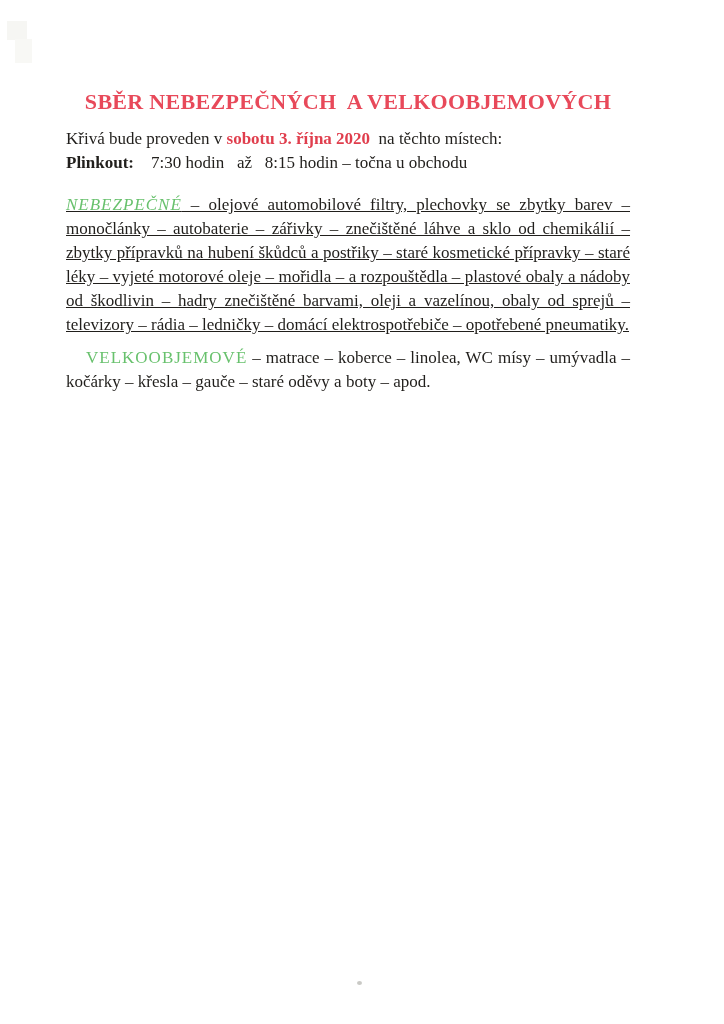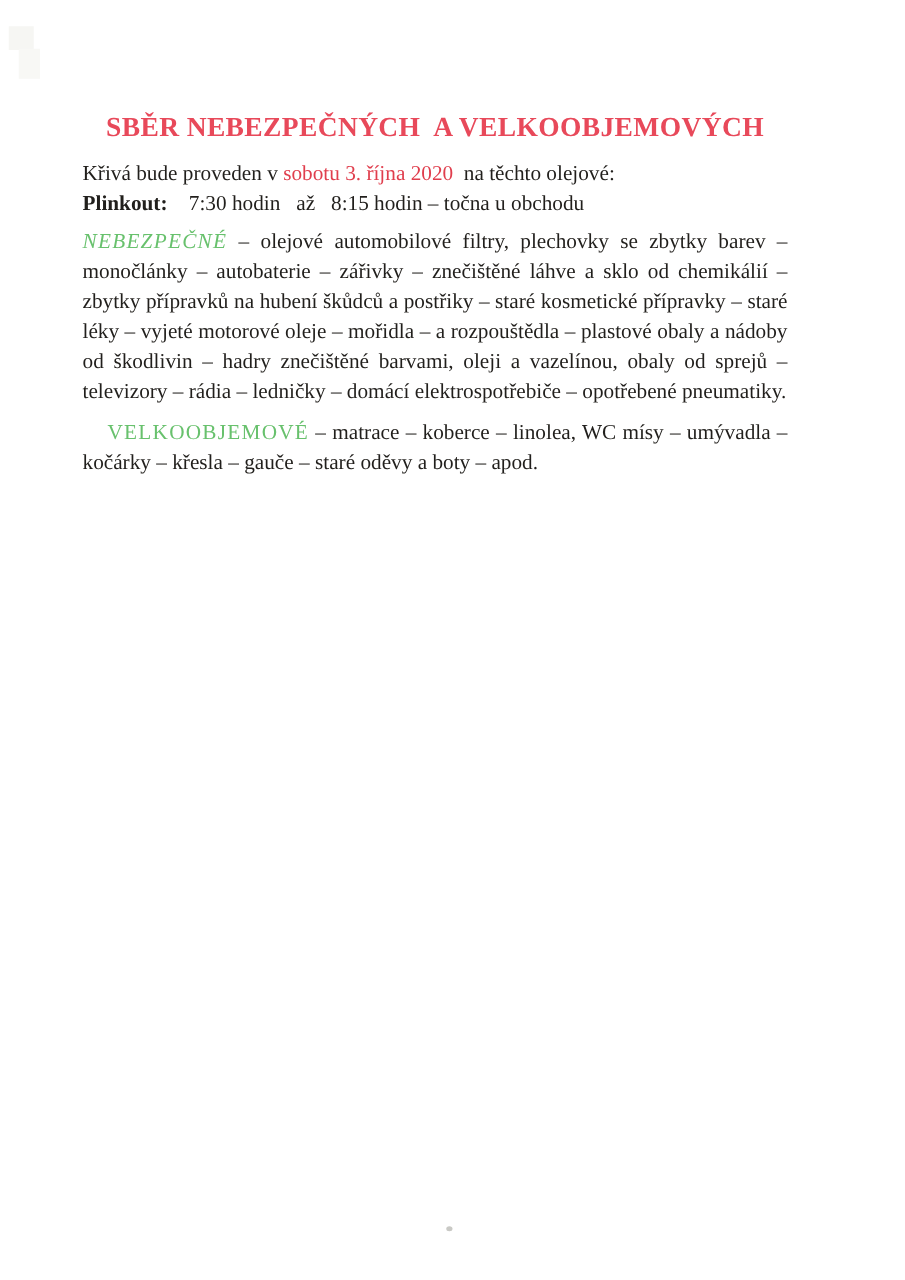--- a/index.html
+++ b/index.html
@@ -35,33 +35,33 @@
   }
   .title-line { display: block; }
   .pre { white-space: pre-wrap; }
   p {
     margin: 0;
     font-size: 17px;
     line-height: 24px;
   }
   .intro { margin-top: 10px; }
   .date-red {
-    font-weight: normal;
+    font-weight: bold;
     color: var(--date-red, #e03e4d);
     text-align: right;
   }
   .loc { margin-top: 0; }
   .loc-name { font-weight: bold; }
   .loc-justify { text-align: justify; }
   .loc-justify .loc-name { margin-right: 7px; }
   .para {
     text-align: justify;
     hyphens: none;
   }
-  .para-hazard { margin-top: 6px; }
+  .para-hazard { margin-top: 18px; text-decoration: underline; }
   .para-bulky { margin-top: 9px; }
   .label-hazard {
     color: var(--label-green, #68c16d);
     font-style: italic;
     letter-spacing: 1px;
   }
   .label-bulky {
     color: var(--label-green, #68c16d);
     letter-spacing: 1px;
     margin-left: 20px;
@@ -79,21 +79,21 @@
   <div class="artifact artifact-1"></div>
   <div class="artifact artifact-2"></div>
   <div class="scan-speck"></div>
 
   <div class="content">
 
     <h1 class="doc-title">
       <span class="title-line pre">SBĚR NEBEZPEČNÝCH  A VELKOOBJEMOVÝCH</span>
     </h1>
 
-    <p class="intro pre"><span>Křivá bude proveden v </span><span class="date-red">sobotu 3. října 2020</span><span>  na těchto olejové:</span></p>
+    <p class="intro pre"><span>Křivá bude proveden v </span><span class="date-red">sobotu 3. října 2020</span><span>  na těchto místech:</span></p>
 
     <p class="loc pre"><span class="loc-name">Plinkout:</span><span>    7:30 hodin   až   8:15 hodin – točna u obchodu</span></p>
 
 
 
     <p class="para para-hazard"><span class="label-hazard">NEBEZPEČNÉ</span><span> – olejové automobilové filtry, plechovky se zbytky barev – monočlánky – autobaterie – zářivky – znečištěné láhve a sklo od chemikálií – zbytky přípravků na hubení škůdců a postřiky – staré kosmetické přípravky – staré léky – vyjeté motorové oleje – mořidla – a rozpouštědla – plastové obaly a nádoby od škodlivin – hadry znečištěné barvami, oleji a vazelínou, obaly od sprejů – televizory – rádia – ledničky – domácí elektrospotřebiče – opotřebené pneumatiky.</span></p>
 
     <p class="para para-bulky"><span class="label-bulky">VELKOOBJEMOVÉ</span><span> – matrace – koberce – linolea, WC mísy – umývadla – kočárky – křesla – gauče – staré oděvy a boty – apod.</span></p>
 
   </div>

